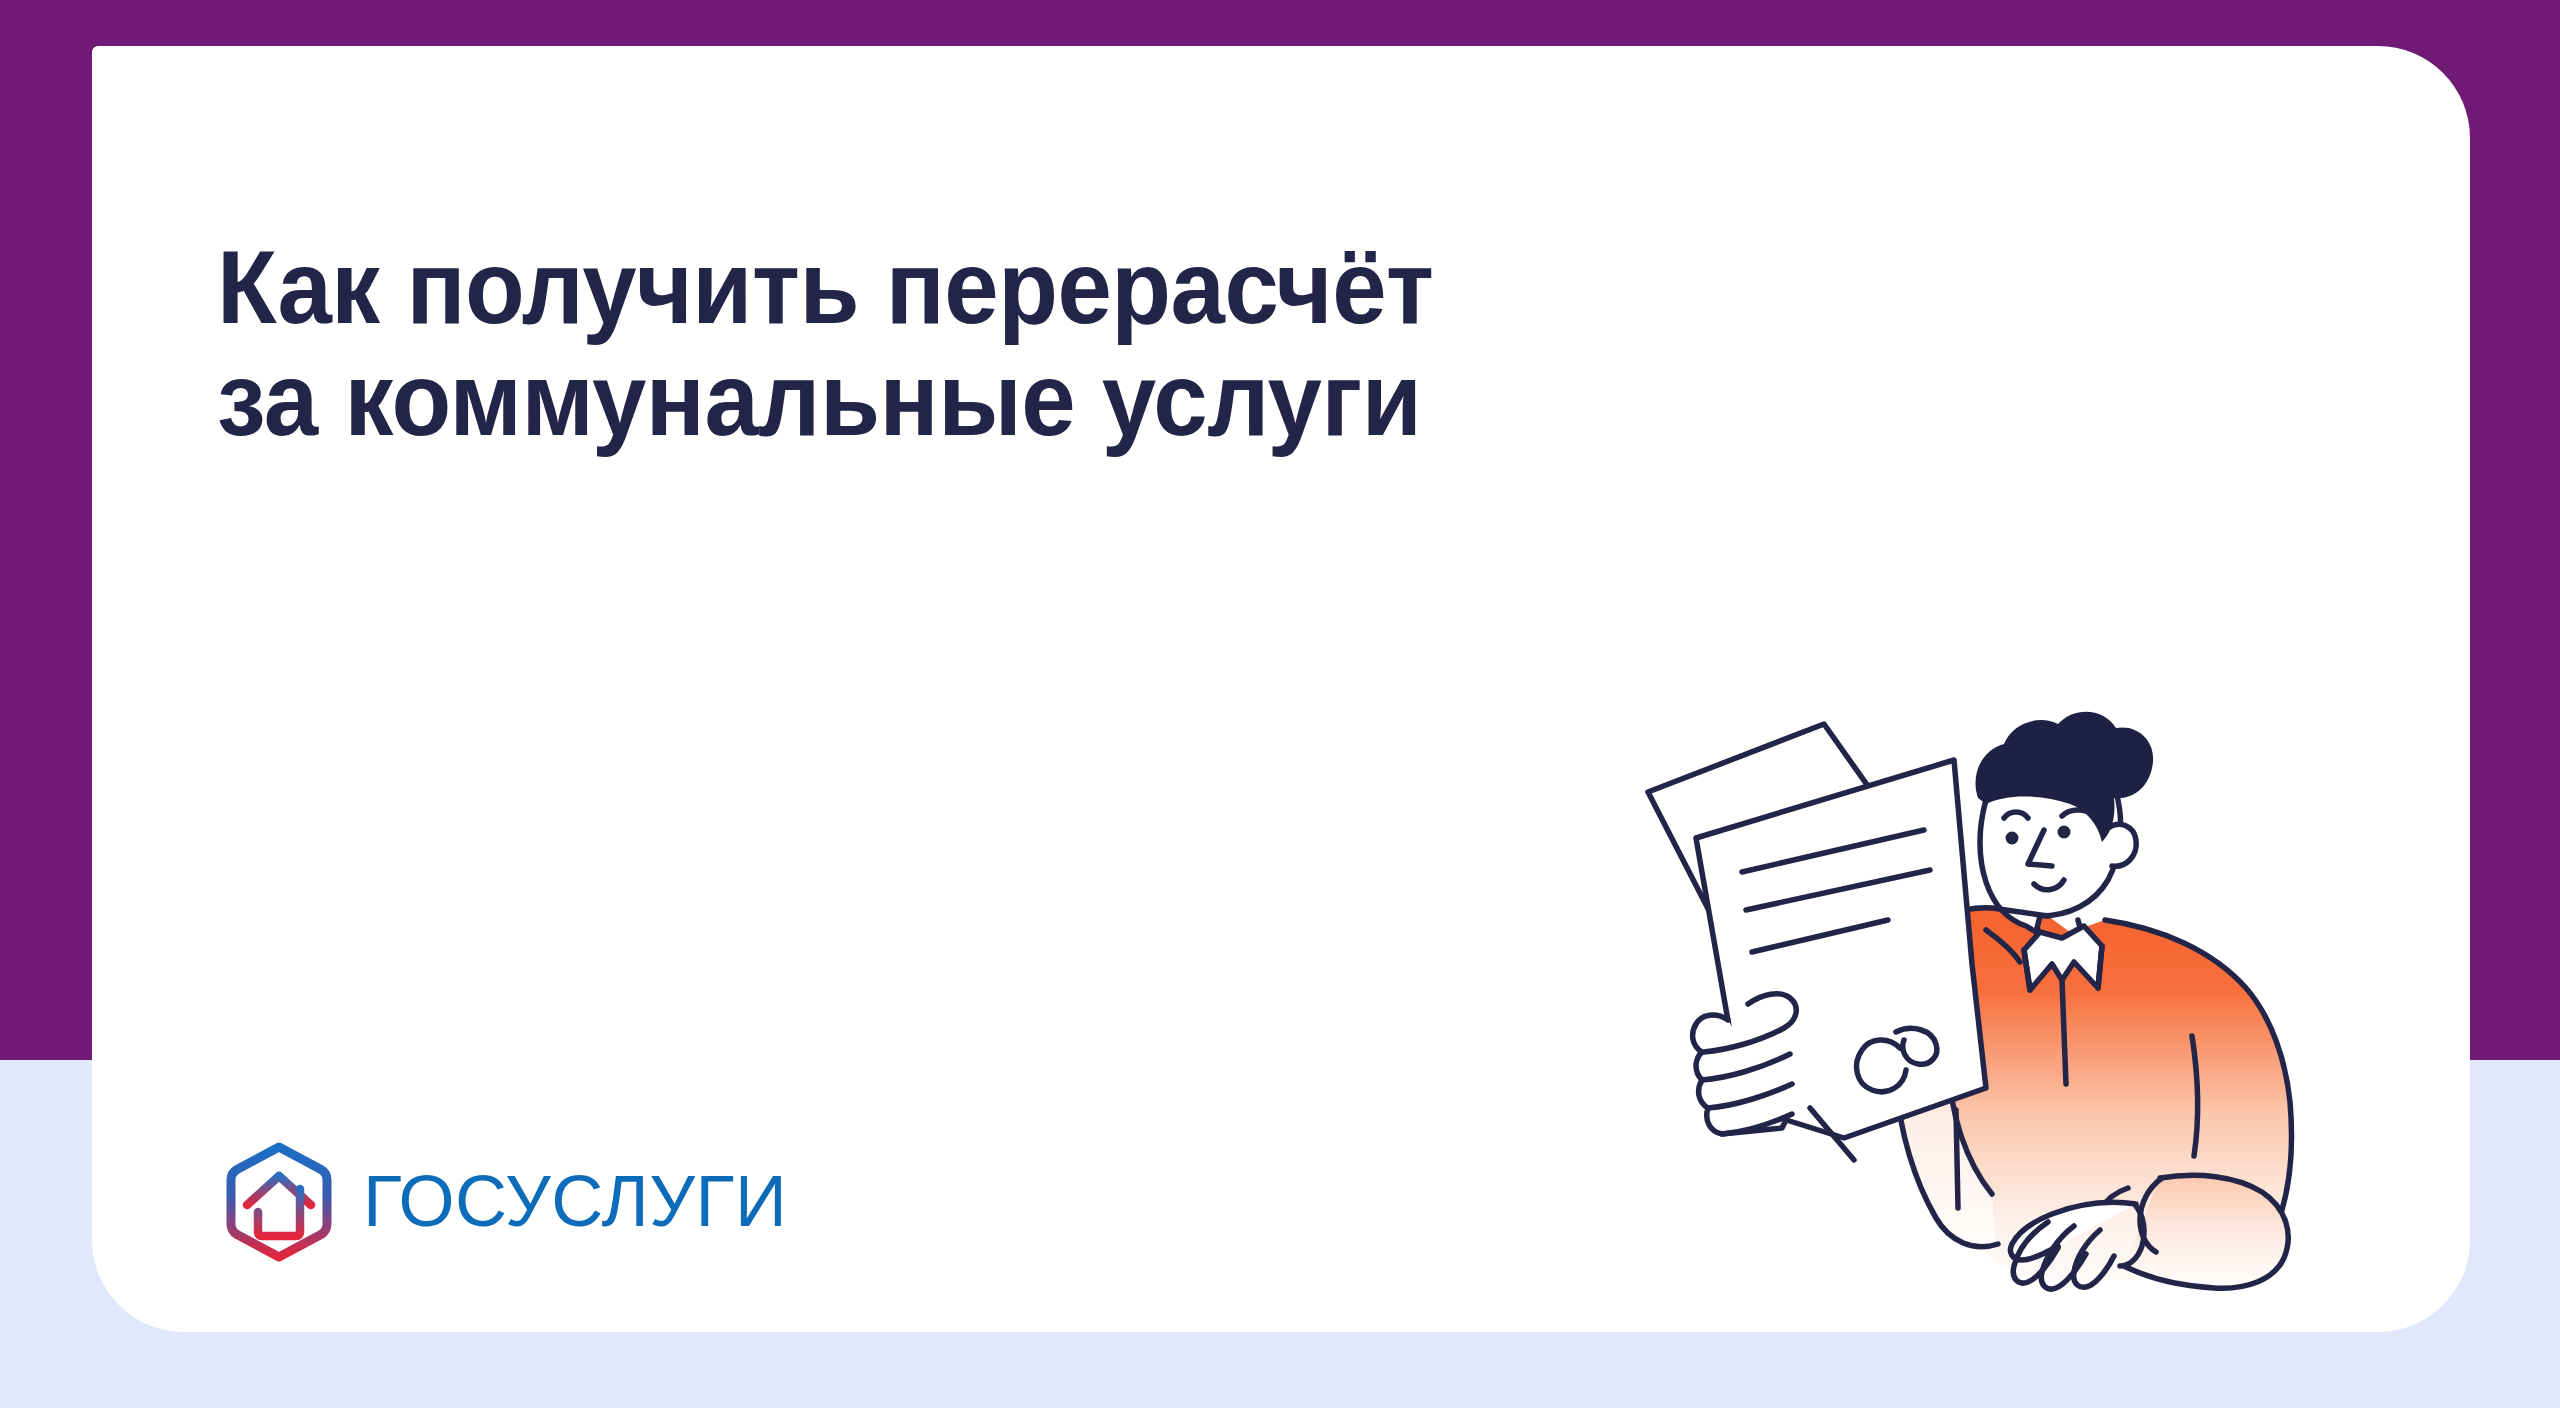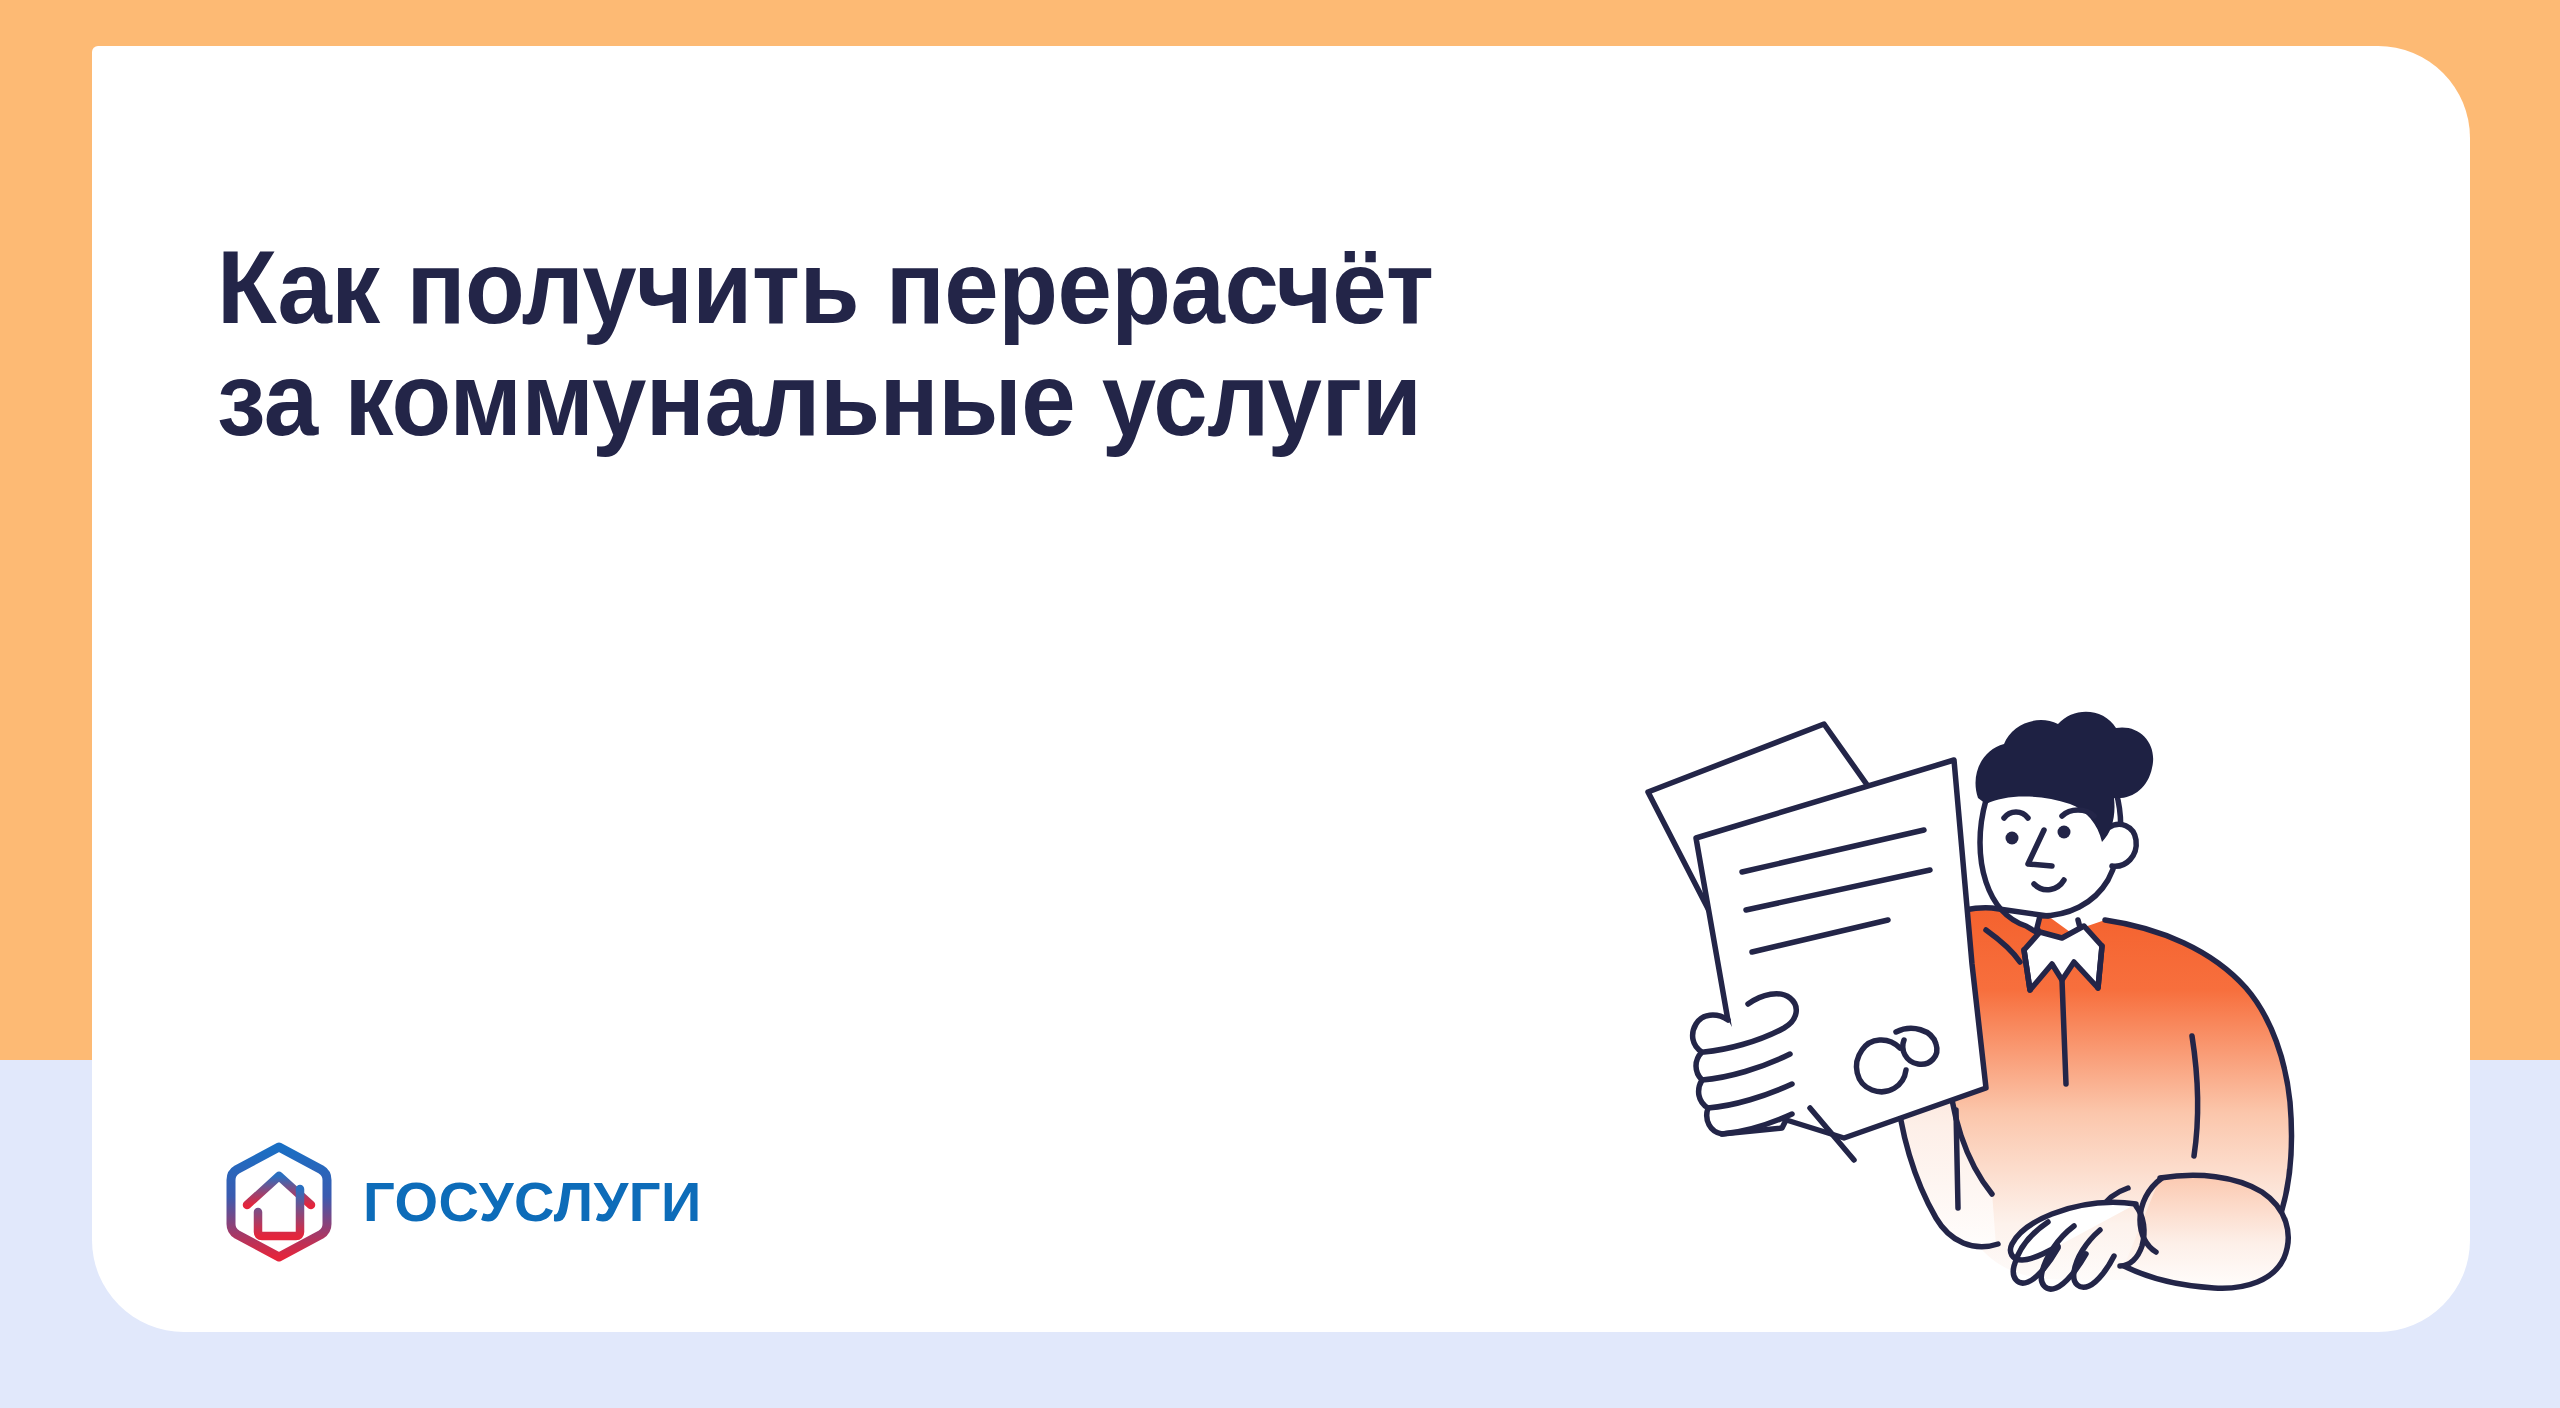--- a/index.html
+++ b/index.html
@@ -11,21 +11,21 @@
     height: 1408px;
     background: #e1e8fb;
     font-family: "Liberation Sans", sans-serif;
     overflow: hidden;
   }
 
   .stage {
     position: relative;
     width: 2560px;
     height: 1060px;
-    background: #fdba74;
+    background: #701a75;
   }
 
   
   .card {
     position: absolute;
     left: 92px;
     top: 46px;
     width: 2378px;
     height: 1286px;
     background: #ffffff;
@@ -70,22 +70,22 @@
   }
   .logo-word {
     display: flex;
     flex-direction: column;
     justify-content: center;
     line-height: 0.96;
   }
   .logo-word .w1 {
     color: #0d6cb9;
     font-family: "Liberation Sans", sans-serif;
-    font-weight: 700;
-    font-size: 56px;
+    font-weight: 400;
+    font-size: 72px;
     letter-spacing: 0.5px;
   }
   .logo-word .w2 {
     color: #e4253c;
     font-family: "Liberation Sans", sans-serif;
     font-weight: 700;
     font-size: 56px;
     letter-spacing: 0.5px;
   }
 

